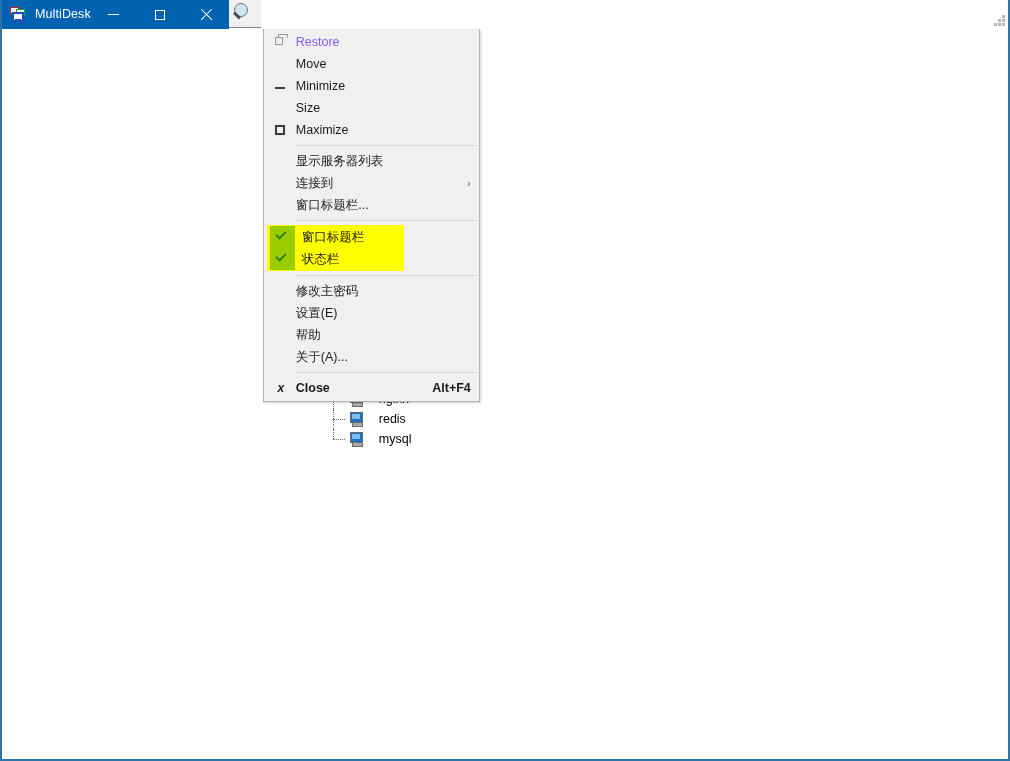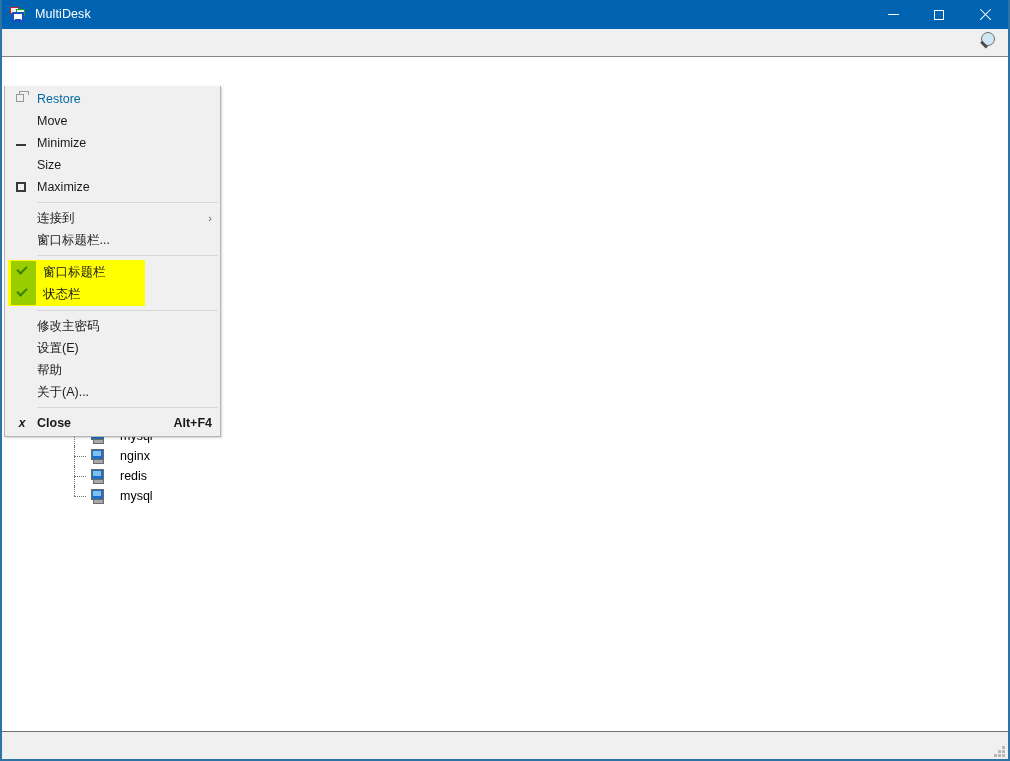--- a/index.html
+++ b/index.html
@@ -14,21 +14,21 @@
 
   #app-window {
     position: absolute;
     left: 0; top: 0;
     width: 1010px;
     height: 761px;
     background: #ffffff;
     border: 2px solid #2e73a8;
     border-top: none;
     display: flex;
-    flex-direction: column;
+    flex-direction: row;
   }
 
   
   #title-bar {
     position: relative;
     height: 29px;
     min-height: 29px;
     background: #0063b1;
     display: flex;
     align-items: center;
@@ -261,21 +261,21 @@
   .menu-item .mi-icon {
     width: 32px;
     height: 22px;
     flex: none;
     position: relative;
   }
   .menu-item .mi-label {
     white-space: nowrap;
     line-height: 22px;
   }
-  .menu-item.disabled { color: #0369a1; text-align: center; }
+  .menu-item.disabled { color: #8b5cf6; text-align: center; }
   .menu-item.bold .mi-label { font-weight: bold; }
   .menu-item .mi-accel {
     margin-left: auto;
     font-weight: bold;
     white-space: nowrap;
     line-height: 22px;
   }
   .menu-item .mi-arrow {
     margin-left: auto;
     font-size: 11px;
@@ -442,20 +442,24 @@
 
       <div class="menu-item">
         <span class="mi-icon">
             <i class="ico-max"></i>
           </span>
         <span class="mi-label">Maximize</span>
       </div>
 
       <div class="menu-sep"></div>
 
+      <div class="menu-item">
+        <span class="mi-icon"></span>
+        <span class="mi-label">显示服务器列表</span>
+      </div>
 
       <div class="menu-item">
         <span class="mi-icon"></span>
         <span class="mi-label">连接到</span>
         <span class="mi-arrow">›</span>
       </div>
 
       <div class="menu-item">
         <span class="mi-icon"></span>
         <span class="mi-label">窗口标题栏...</span>

